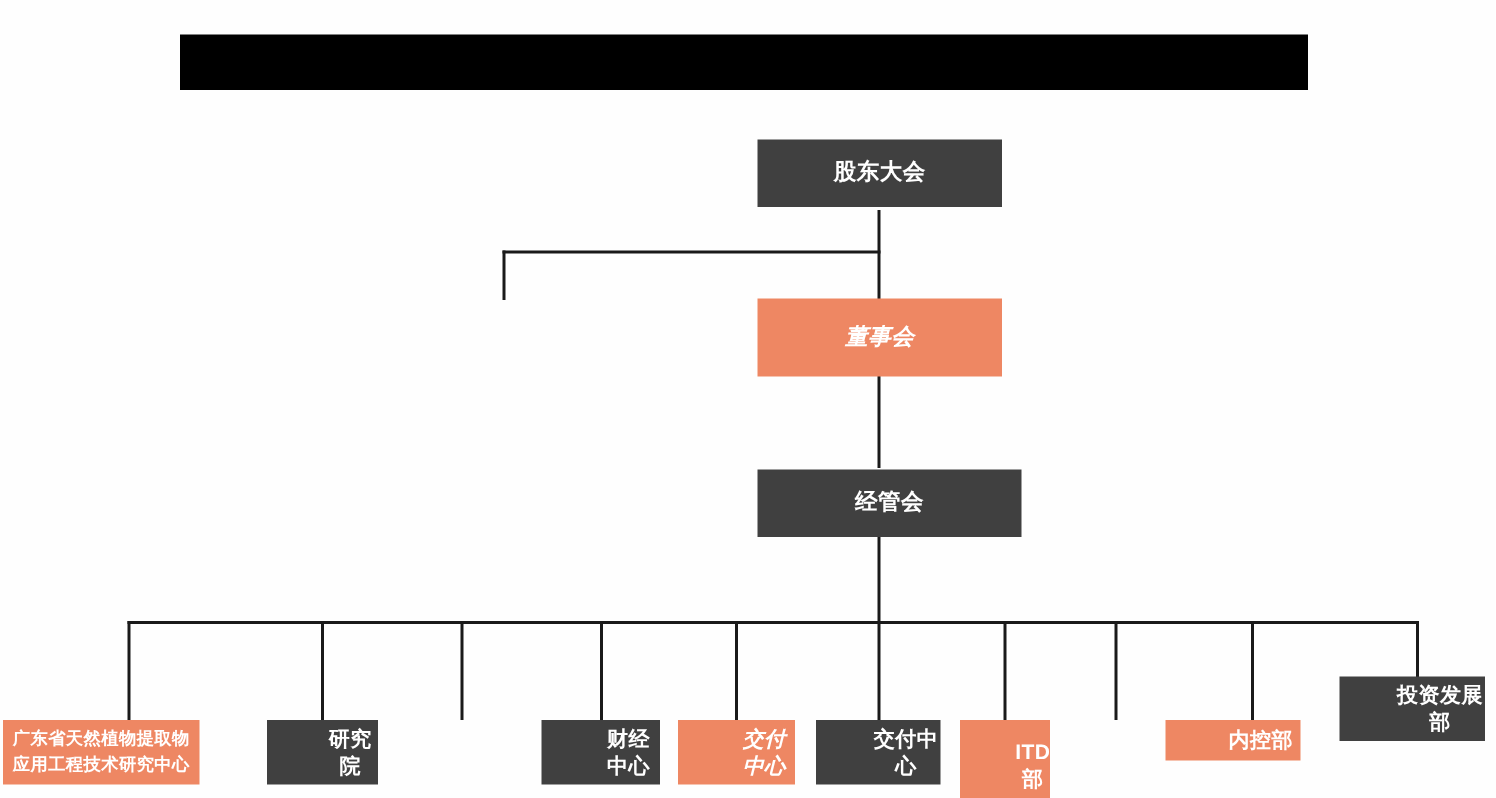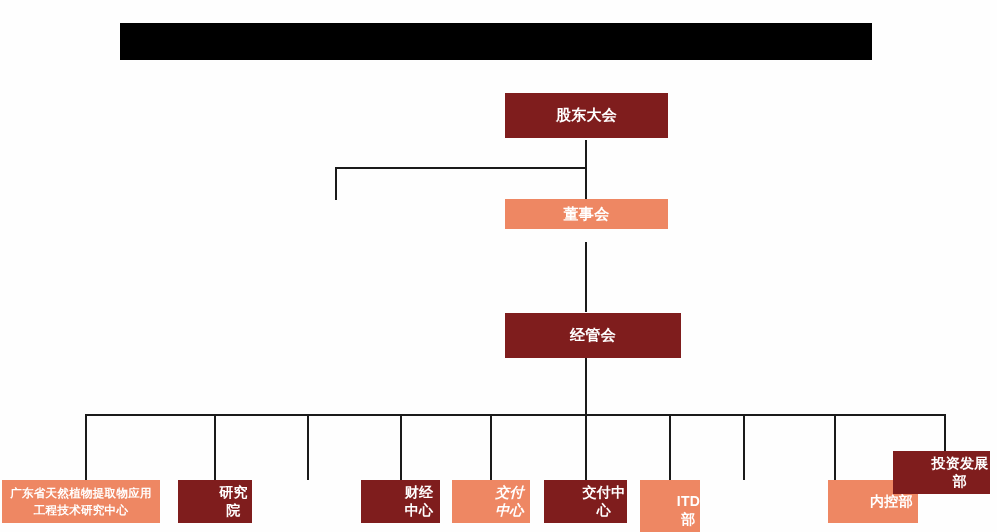--- a/index.html
+++ b/index.html
@@ -28,21 +28,21 @@
     display: flex;
     align-items: center;
     justify-content: center;
     text-align: center;
     color: #ffffff;
     font-weight: bold;
     line-height: 1.25;
     z-index: 3;
     letter-spacing: 0.3px;
   }
-  .node.dark  { background: #7f1d1d; }
+  .node.dark  { background: #404040; }
   .node.light { background: #ee8763; }
 
   .node-l1 { font-size: 15px; }
   .node-l2 { font-size: 15px; }
   .node-l3 { font-size: 15px; }
   .node-l4 { font-size: 14px; padding-left: 37px; }
   .node-l4.small { font-size: 11.5px; line-height: 1.45; font-weight: bold; padding: 0 5px; }
 
   .conn {
     position: absolute;
@@ -78,35 +78,35 @@
   <div class="conn v" style="left:490px; top:414px; height:66px;"></div>
   <div class="conn v" style="left:585px; top:414px; height:66px;"></div>
   <div class="conn v" style="left:669px; top:414px; height:66px;"></div>
   <div class="conn v" style="left:743px; top:414px; height:66px;"></div>
   <div class="conn v" style="left:834px; top:414px; height:66px;"></div>
   <div class="conn v" style="left:944px; top:414px; height:66px;"></div>
 
   <div class="node dark node-l1" style="left:505px; top:93px; width:163px; height:45px;">股东大会</div>
 
 
-  <div class="node light node-l2" style="left:505px; top:199px; width:163px; height:30px;">董事会</div>
+  <div class="node light node-l2" style="left:505px; top:199px; width:163px; height:52px;font-style:italic;">董事会</div>
 
   <div class="node dark node-l3" style="left:505px; top:313px; width:176px; height:45px;">经管会</div>
 
-  <div class="node light node-l4 small" style="left:2px; top:480px; width:158px; height:43px;">广东省天然植物提取物应用工程技术研究中心</div>
+  <div class="node light node-l4 small" style="left:2px; top:480px; width:131px; height:43px;">广东省天然植物提取物应用工程技术研究中心</div>
 
   <div class="node dark node-l4" style="left:178px; top:480px; width:74px; height:43px;">研究院</div>
 
 
   <div class="node dark node-l4" style="left:361px; top:480px; width:79px; height:43px;text-align:center;">财经中心</div>
 
   <div class="node light node-l4" style="left:452px; top:480px; width:78px; height:43px;font-style:italic;">交付中心</div>
 
   <div class="node dark node-l4" style="left:544px; top:480px; width:83px; height:43px;">交付中心</div>
 
   <div class="node light node-l4" style="left:640px; top:480px; width:60px; height:61px;">ITD部</div>
 
 
-  <div class="node light node-l4" style="left:828px; top:480px; width:90px; height:43px;">内控部</div>
+  <div class="node light node-l4" style="left:777px; top:480px; width:90px; height:27px;">内控部</div>
 
   <div class="node dark node-l4" style="left:893px; top:451px; width:97px; height:43px;">投资发展部</div>
 
 </div>
 
 </body></html>

